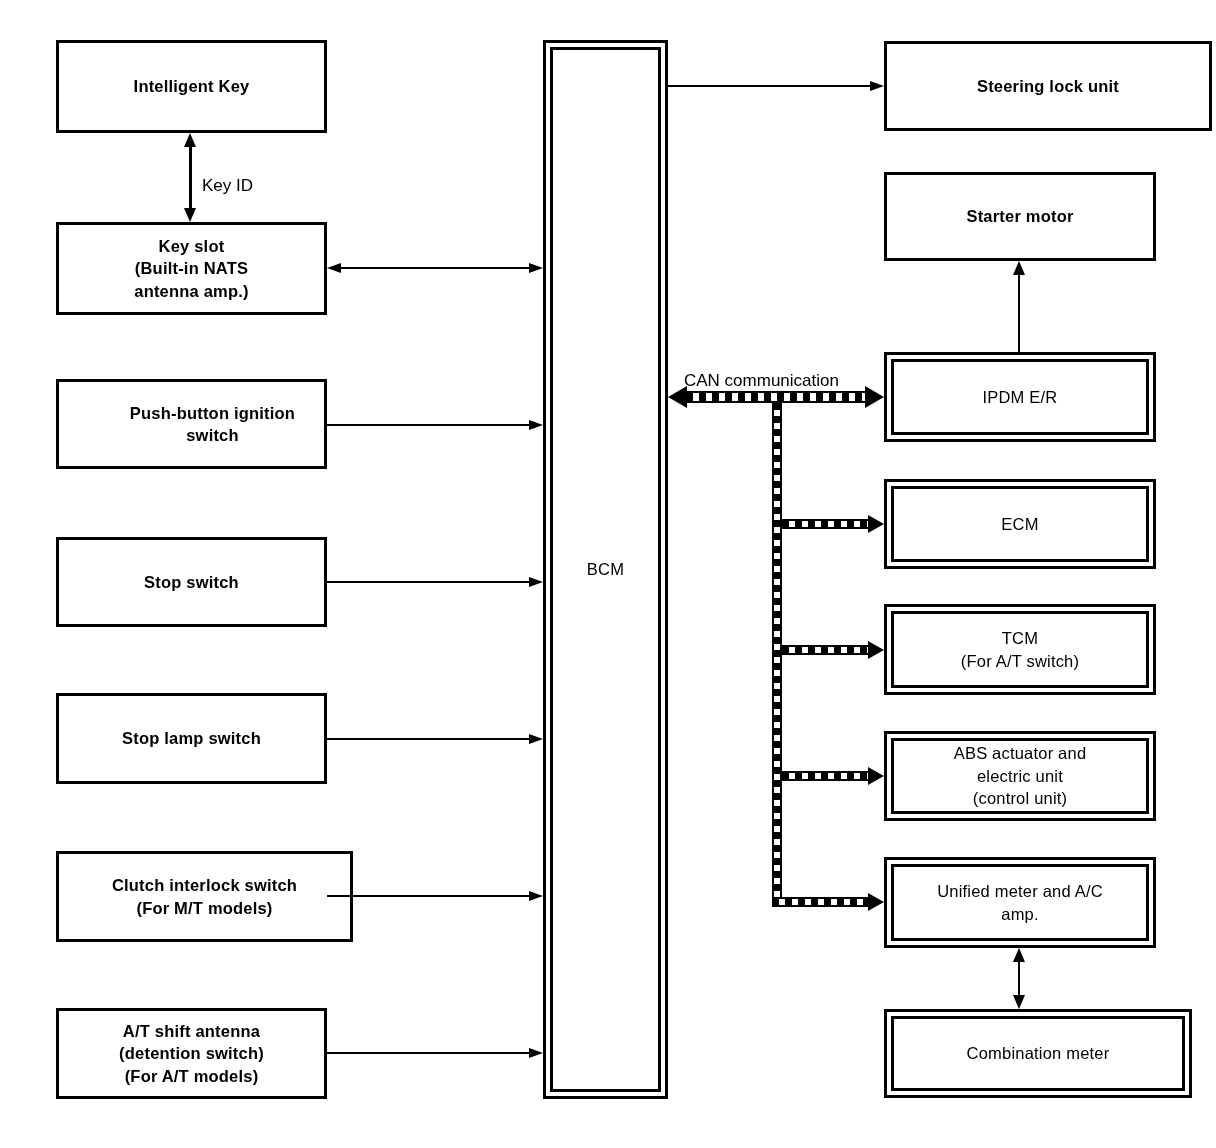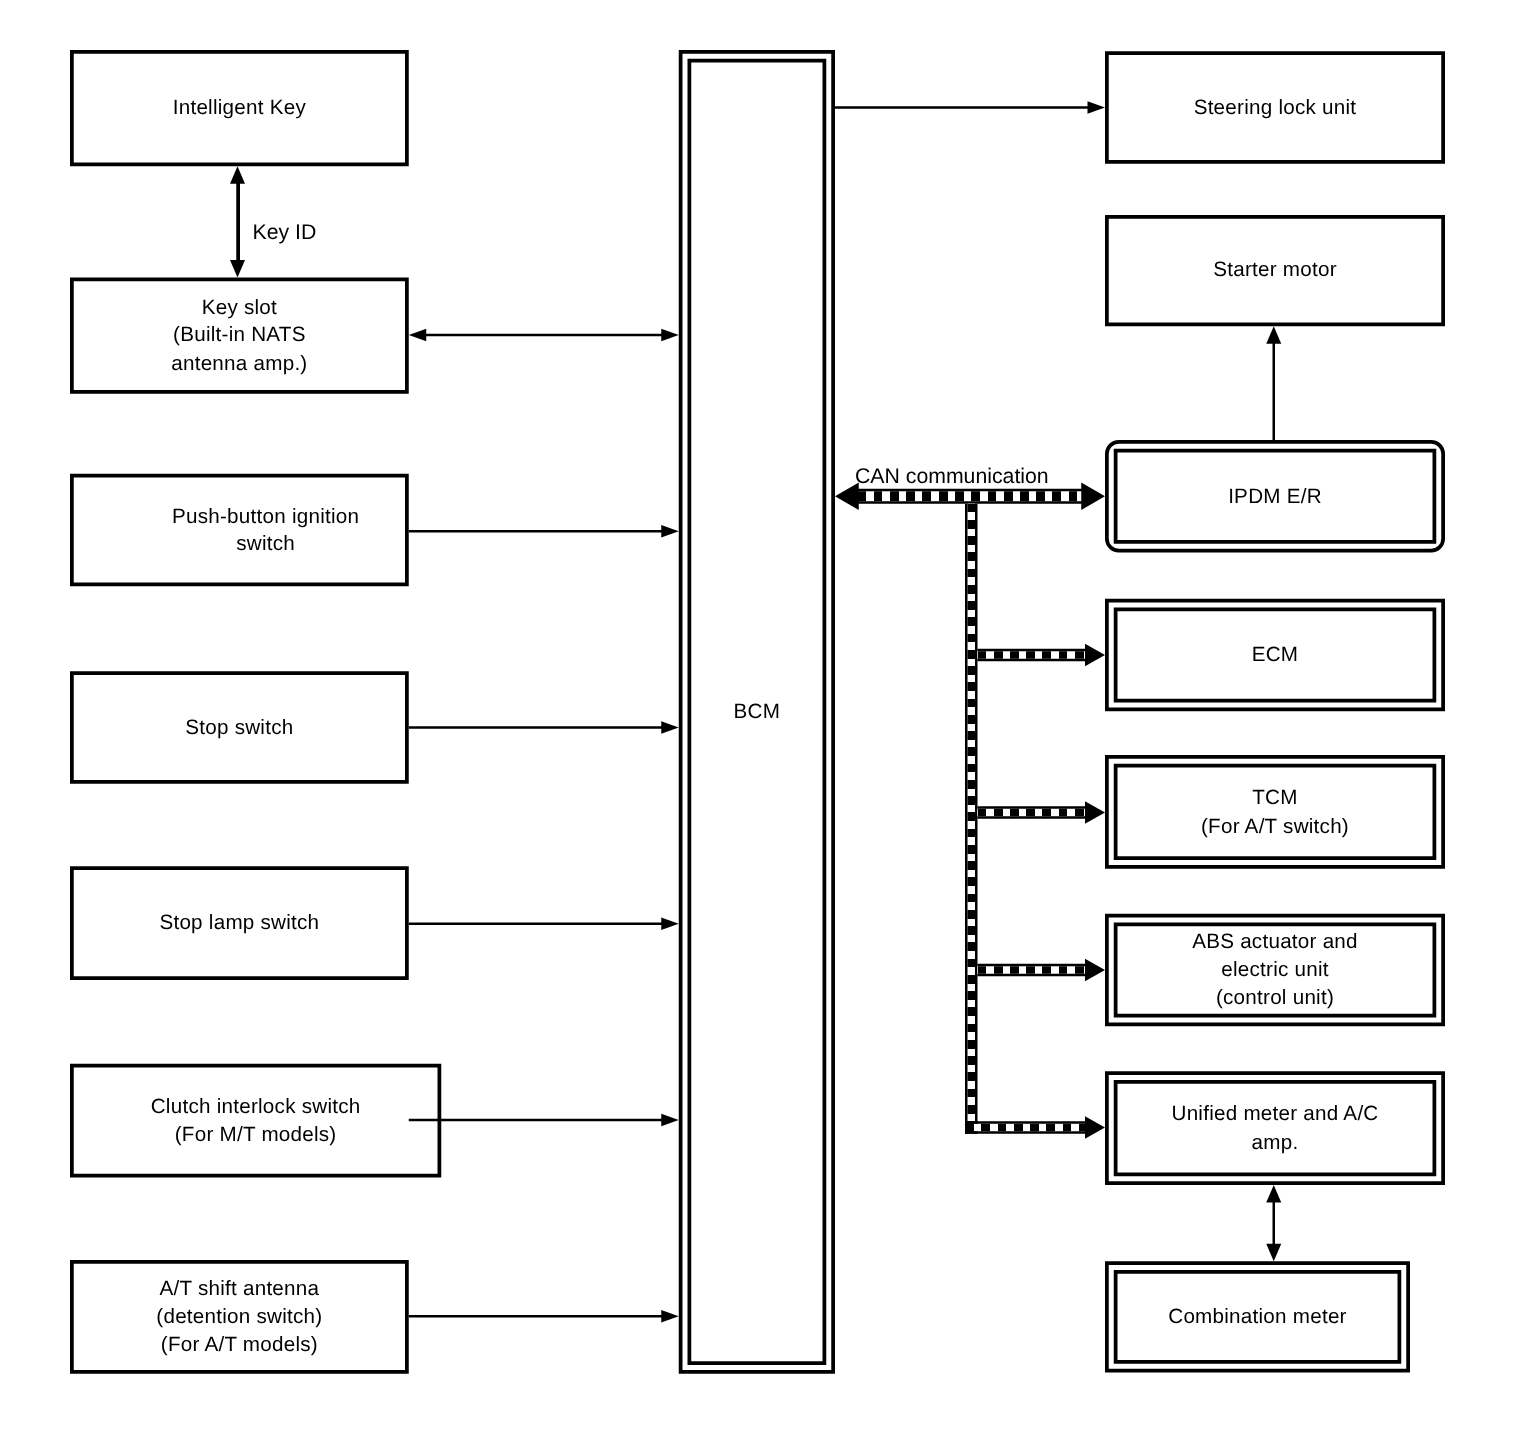--- a/index.html
+++ b/index.html
@@ -2,21 +2,21 @@
 <html><head>
 <meta charset="utf-8">
 <style>
   html,body{margin:0;padding:0;background:#ffffff;}
   body{font-family:"Liberation Sans", sans-serif;color:#000;}
   .canvas{position:relative;width:1216px;height:1148px;background:#fff;overflow:hidden;}
 
   
   .node{position:absolute;box-sizing:border-box;border:3px solid #000;background:#fff;display:flex;}
   .node .inner{flex:1;align-self:stretch;margin:4px;display:flex;align-items:center;justify-content:center;box-sizing:border-box;}
-  .node.single .inner{margin:0;}
+  .node.single .inner{margin:0;font-weight:bold;}
   .node.double .inner{border:3px solid #000;}
   .node .label{font-size:16.5px;line-height:1.36;text-align:center;white-space:pre-line;letter-spacing:0.2px;}
 
   
   .hline{position:absolute;height:2px;background:#000;}
   .vline{position:absolute;width:2px;background:#000;}
   .vline.w3{width:3px;}
   .ah{position:absolute;width:0;height:0;}
   .ah.r{border-top:5px solid transparent;border-bottom:5px solid transparent;border-left:14px solid #000;}
   .ah.l{border-top:5px solid transparent;border-bottom:5px solid transparent;border-right:14px solid #000;}
@@ -84,31 +84,31 @@
 (For A/T models)</span>
     </div>
   </div>
 
   <div class="node double" style="left:543px;top:40px;width:125px;height:1059px;">
     <div class="inner">
       <span class="label">BCM</span>
     </div>
   </div>
 
-  <div class="node single" style="left:884px;top:41px;width:272px;height:90px;">
+  <div class="node single" style="left:884px;top:41px;width:328px;height:90px;">
     <div class="inner">
       <span class="label">Steering lock unit</span>
     </div>
   </div>
   <div class="node single" style="left:884px;top:172px;width:272px;height:89px;">
     <div class="inner">
       <span class="label">Starter motor</span>
     </div>
   </div>
-  <div class="node double" style="left:884px;top:352px;width:272px;height:90px;border-radius:11px;">
+  <div class="node double" style="left:884px;top:352px;width:272px;height:90px;">
     <div class="inner">
       <span class="label">IPDM E/R</span>
     </div>
   </div>
   <div class="node double" style="left:884px;top:479px;width:272px;height:90px;">
     <div class="inner">
       <span class="label">ECM</span>
     </div>
   </div>
   <div class="node double" style="left:884px;top:604px;width:272px;height:91px;">
@@ -123,21 +123,21 @@
 electric unit
 (control unit)</span>
     </div>
   </div>
   <div class="node double" style="left:884px;top:857px;width:272px;height:91px;">
     <div class="inner">
       <span class="label">Unified meter and A/C
 amp.</span>
     </div>
   </div>
-  <div class="node double" style="left:884px;top:1009px;width:244px;height:89px;">
+  <div class="node double" style="left:884px;top:1009px;width:308px;height:89px;">
     <div class="inner">
       <span class="label">Combination meter</span>
     </div>
   </div>
 
   <div class="vline w3" style="left:189px;top:145px;height:65px;"></div>
   <div class="ah u" style="left:184px;top:133px;"></div>
   <div class="ah d" style="left:184px;top:208px;"></div>
   <div class="free-label" style="left:202px;top:176px;">Key ID</div>
 

